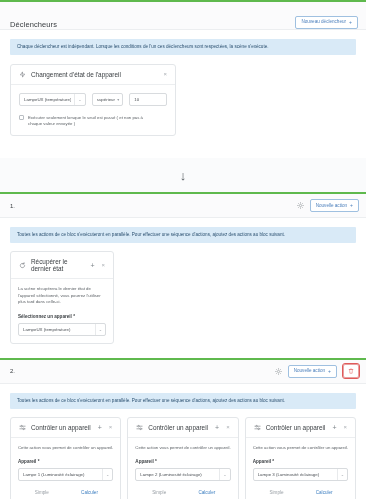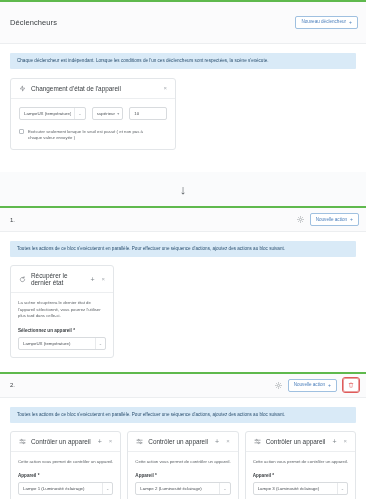--- a/index.html
+++ b/index.html
@@ -12,22 +12,22 @@
   }
   body { position: relative; }
 
   .page { width: 366px; height: 499px; position: relative; background: #fff; }
 
   
   .top-rule { height: 2px; background: #5fb94d; width: 100%; }
 
   
   .sec-header {
-    height: 42px;
-    display: flex; align-items: center;
+    height: 28px;
+    display: flex; align-items: flex-end;
     padding: 0 8px 0 10px;
     background: #fbfbfc;
     border-bottom: 1px solid #eceef0;
   }
   .sec-title {
     font-size: 7.5px; color: #3c4044; letter-spacing: .1px;
     flex: 1;
   }
   .btn-outline {
     font-size: 4.6px; color: #4a7ebb;

